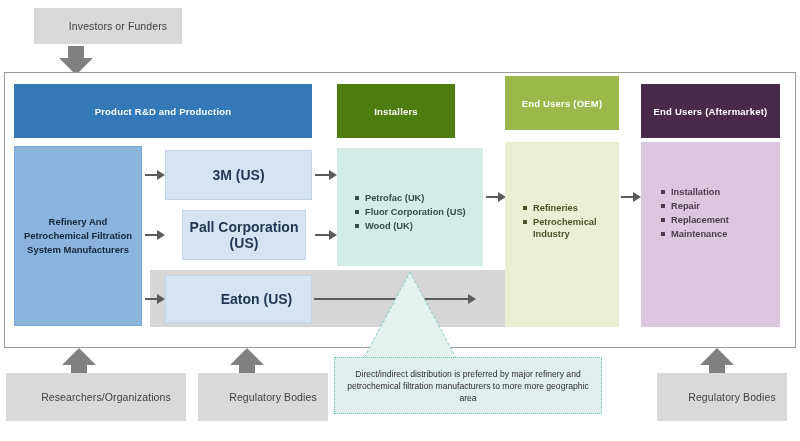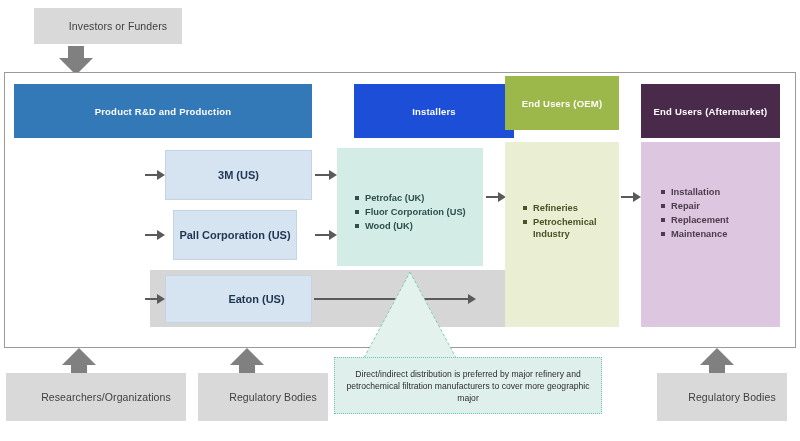--- a/index.html
+++ b/index.html
@@ -29,21 +29,21 @@
     letter-spacing:.2px;
   }
   .body-col{
     display:block;
     text-align:left;
   }
   .vendor-box{
     background:#d6e3f0;
     border:1px solid #c3d4e6;
     color:#1f3552;
-    font-size:11px;
+    font-size:14px;
     font-weight:bold;
   }
   .left-pillar{
     background:#8ab4de;
     border:1px solid #7ba6d4;
     color:#14243a;
     font-size:9.5px;
     font-weight:bold;
     line-height:1.5;
     flex-direction:column;
@@ -135,35 +135,40 @@
     <div class="tip" style="top:12px;"></div>
   </div>
 
   <div id="frame"></div>
 
   <div id="gray-band"></div>
 
   <div class="box header-bar" style="left:14px;top:84px;width:298px;height:54px;background:#3379b8;">
     <span>Product R&amp;D and Production</span>
   </div>
-  <div class="box header-bar" style="left:354px;top:84px;width:160px;height:54px;background:#1d4ed8;">
+  <div class="box header-bar" style="left:337px;top:84px;width:118px;height:54px;background:#4d7c0f;">
     <span>Installers</span>
   </div>
   <div class="box header-bar" style="left:505px;top:76px;width:114px;height:54px;background:#9cb84a;">
     <span>End Users (OEM)</span>
   </div>
   <div class="box header-bar" style="left:641px;top:84px;width:139px;height:54px;background:#4a2a4a;">
     <span>End Users (Aftermarket)</span>
   </div>
 
+  <div class="box left-pillar" style="left:14px;top:146px;width:128px;height:180px;">
+    <span>Refinery And</span>
+    <span>Petrochemical Filtration</span>
+    <span>System Manufacturers</span>
+  </div>
 
   <div class="box vendor-box" style="left:165px;top:150px;width:147px;height:50px;">
     <span>3M (US)</span>
   </div>
-  <div class="box vendor-box" style="left:173px;top:210px;width:124px;height:50px;">
+  <div class="box vendor-box" style="left:182px;top:210px;width:124px;height:50px;">
     <span>Pall Corporation (US)</span>
   </div>
   <div class="box vendor-box" style="left:165px;top:275px;width:147px;height:48px;padding-left:36px;">
     <span>Eaton (US)</span>
   </div>
 
   <div class="h-arrow" style="left:145px;top:170px;width:20px;">
     <div class="shaft" style="width:12px;"></div>
       <div class="head" style="left:12px;"></div>
   </div>
@@ -222,21 +227,21 @@
       <li>Replacement</li>
       <li>Maintenance</li>
     </ul>
   </div>
 
   <svg id="callout-tail-svg" style="position:absolute;left:360px;top:272px;width:100px;height:88px;overflow:visible;" viewBox="0 0 100 88">
     <polygon points="50,0 96,86 4,86" fill="#e4f2ee" stroke="#7fcbba" stroke-width="1" stroke-dasharray="3,2"></polygon>
   </svg>
 
   <div id="callout">
-    <span>Direct/indirect distribution is preferred by major refinery and petrochemical filtration manufacturers to cover more geographic major</span>
+    <span>Direct/indirect distribution is preferred by major refinery and petrochemical filtration manufacturers to more more geographic area</span>
   </div>
 
   <div class="big-arrow arrow-up" style="left:62px;top:348px;width:34px;height:28px;">
     <div class="tip" style="top:0;"></div>
     <div class="stem" style="top:16px;height:13px;"></div>
   </div>
   <div class="big-arrow arrow-up" style="left:230px;top:348px;width:34px;height:28px;">
     <div class="tip" style="top:0;"></div>
     <div class="stem" style="top:16px;height:13px;"></div>
   </div>

